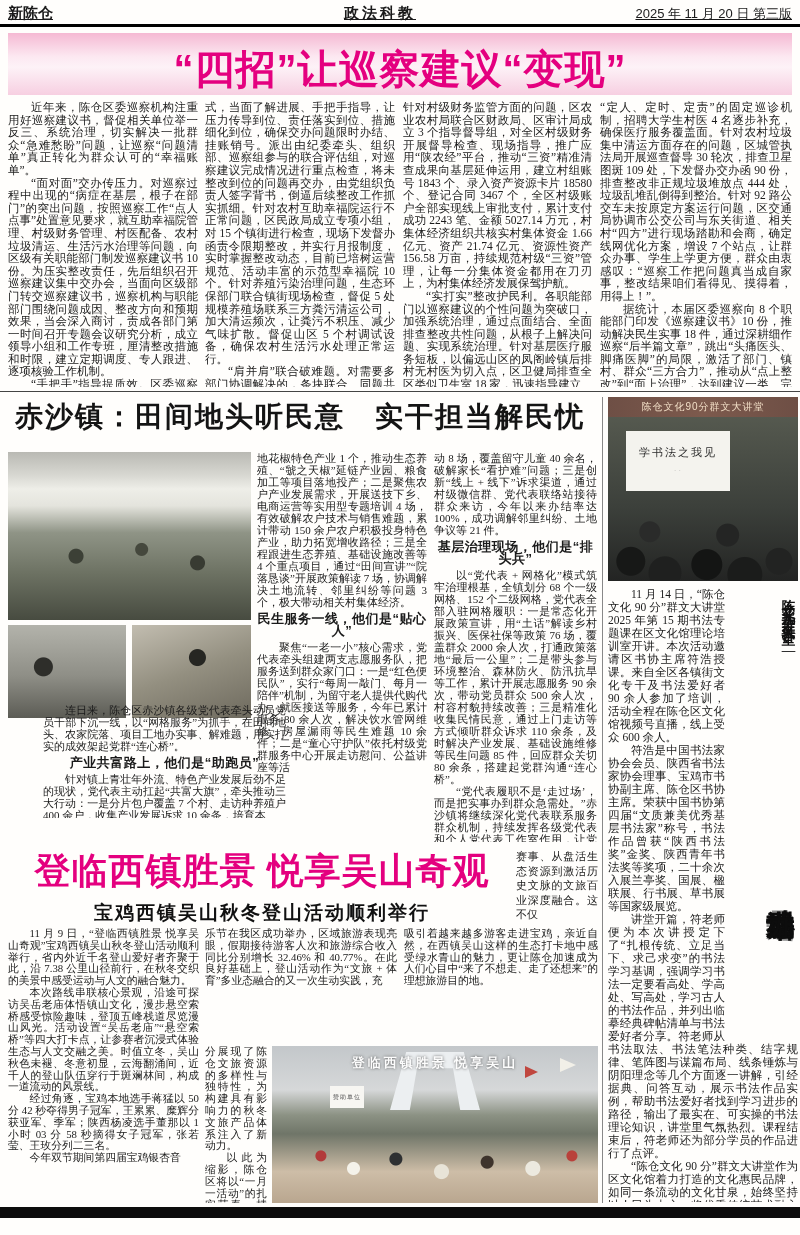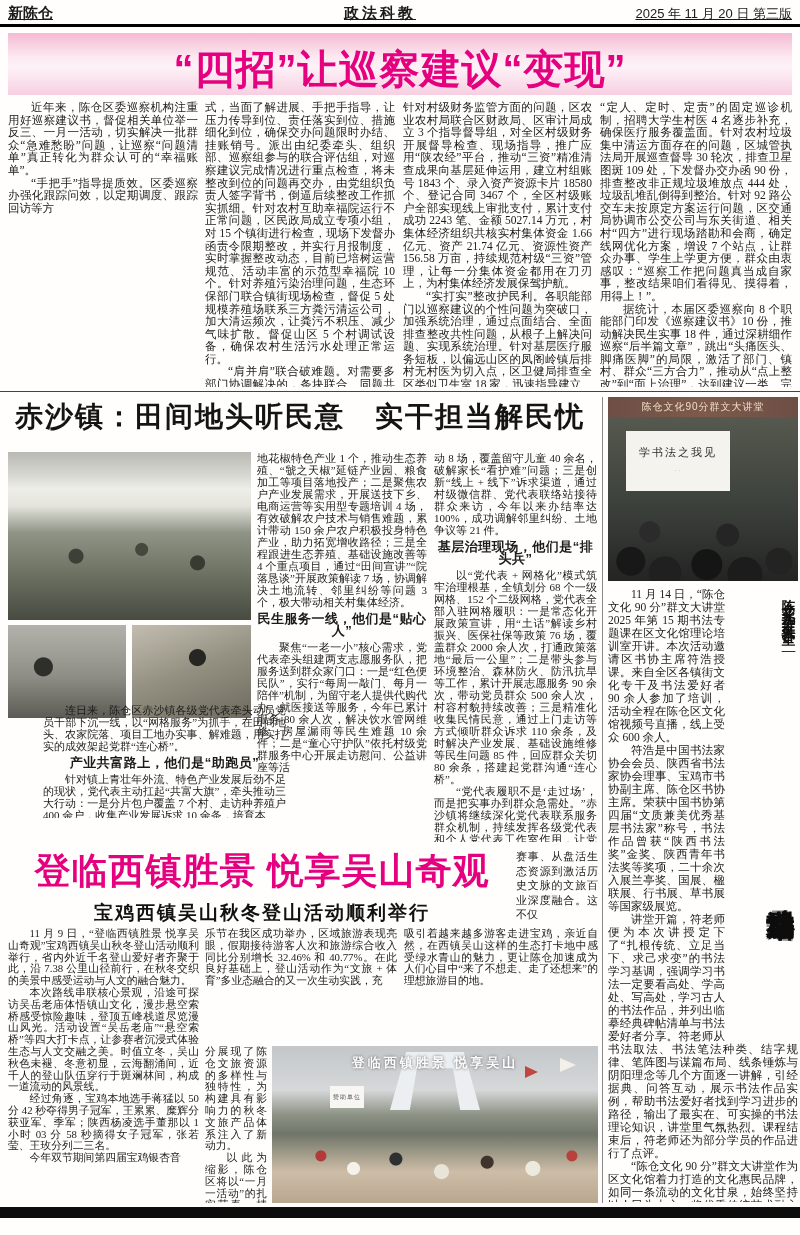--- a/index.html
+++ b/index.html
@@ -109,21 +109,22 @@
     <div class="sect">政法科教</div>
     <div class="dateed">2025 年 11 月 20 日    第三版</div>
   </div>
   <div class="rule-thick"></div>
 
   <div class="a1">
     <div class="a1-band">
       <div class="a1-title">“四招”让巡察建议“变现”</div>
     </div>
     <div class="col" style="left:8px;width:190px;">
-      <p class="t ind">近年来，陈仓区委巡察机构注重用好巡察建议书，督促相关单位举一反三、一月一活动，切实解决一批群众“急难愁盼”问题，让巡察“问题清单”真正转化为群众认可的“幸福账单”。</p>
+      <p class="t ind">近年来，陈仓区委巡察机构注重用好巡察建议书，督促相关单位举一反三、系统治理，切实解决一批群众“急难愁盼”问题，让巡察“问题清单”真正转化为群众认可的“幸福账单”。</p>
+      <p class="t ind">“面对面”交办传压力。对巡察过程中出现的“病症在基层，根子在部门”的突出问题，按照巡察工作“点人点事”处置意见要求，就互助幸福院管理、村级财务管理、村医配备、农村垃圾清运、生活污水治理等问题，向区级有关职能部门制发巡察建议书 10 份。为压实整改责任，先后组织召开巡察建议集中交办会，当面向区级部门转交巡察建议书，巡察机构与职能部门围绕问题成因、整改方向和预期效果，当会深入商讨，责成各部门第一时间召开专题会议研究分析，成立领导小组和工作专班，厘清整改措施和时限，建立定期调度、专人跟进、逐项核验工作机制。</p>
       <p class="t ind">“手把手”指导提质效。区委巡察办强化跟踪问效，以定期调度、跟踪回访等方</p>
     </div>
     <div class="col" style="left:205px;width:190px;">
       <p class="t">式，当面了解进展、手把手指导，让压力传导到位、责任落实到位、措施细化到位，确保交办问题限时办结、挂账销号。派出由纪委牵头、组织部、巡察组参与的联合评估组，对巡察建议完成情况进行重点检查，将未整改到位的问题再交办，由党组织负责人签字背书，倒逼后续整改工作抓实抓细。针对农村互助幸福院运行不正常问题，区民政局成立专项小组，对 15 个镇街进行检查，现场下发督办函责令限期整改，并实行月报制度，实时掌握整改动态，目前已培树运营规范、活动丰富的示范型幸福院 10 个。针对养殖污染治理问题，生态环保部门联合镇街现场检查，督促 5 处规模养殖场联系三方粪污清运公司，加大清运频次，让粪污不积压、减少气味扩散。督促山区 5 个村调试设备，确保农村生活污水处理正常运行。</p>
       <p class="t ind">“肩并肩”联合破难题。对需要多部门协调解决的，条块联合、同题共答，合力办好民生实事，书写更加温暖的民生答卷。</p>
     </div>
     <div class="col" style="left:403px;width:189px;">
       <p class="t">针对村级财务监管方面的问题，区农业农村局联合区财政局、区审计局成立 3 个指导督导组，对全区村级财务开展督导检查、现场指导，推广应用“陕农经”平台，推动“三资”精准清查成果向基层延伸运用，建立村组账号 1843 个、录入资产资源卡片 18580 个、登记合同 3467 个，全区村级账户全部实现线上审批支付，累计支付成功 2243 笔、金额 5027.14 万元，村集体经济组织共核实村集体资金 1.66 亿元、资产 21.74 亿元、资源性资产 156.58 万亩，持续规范村级“三资”管理，让每一分集体资金都用在刀刃上，为村集体经济发展保驾护航。</p>
       <p class="t ind">“实打实”整改护民利。各职能部门以巡察建议的个性问题为突破口，加强系统治理，通过点面结合、全面排查整改共性问题，从根子上解决问题、实现系统治理。针对基层医疗服务短板，以偏远山区的凤阁岭镇后排村无村医为切入点，区卫健局排查全区类似卫生室 18 家，迅速指导建立</p>
     </div>

